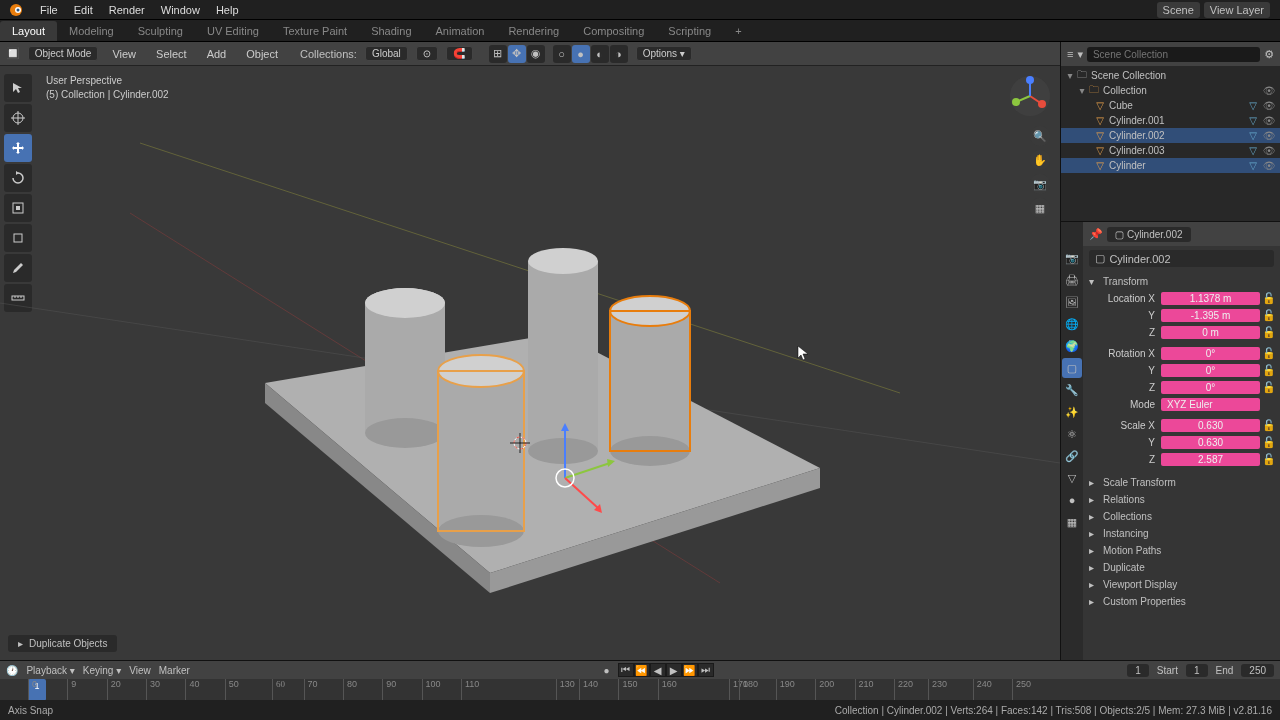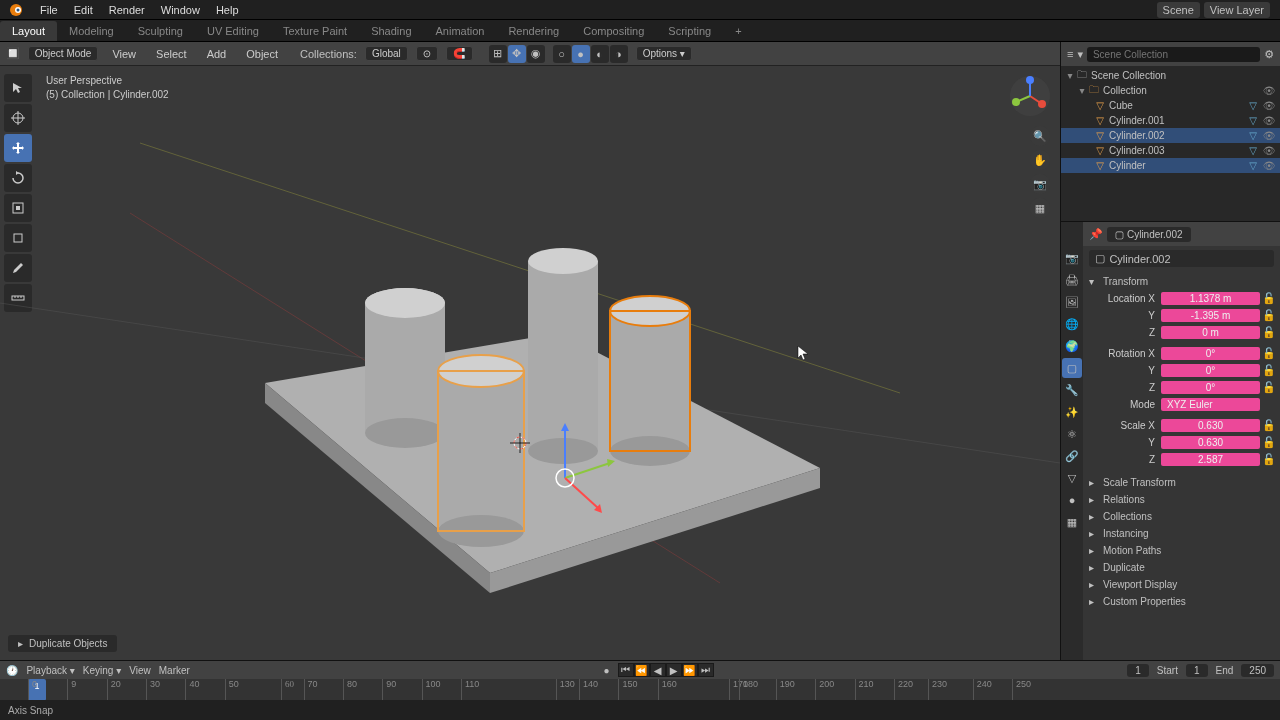--- a/index.html
+++ b/index.html
@@ -470,21 +470,21 @@
     <span class="frame-field">250</span>
   </div>
   <div class="timeline-track" id="timeline-track">
     <div class="playhead" style="left:28px">1</div>
   <div class="tick" style="left: 28px;">0</div>
       <div class="tick" style="left: 67.36px;">9</div>
       <div class="tick" style="left: 106.72px;">20</div>
       <div class="tick" style="left: 146.08px;">30</div>
       <div class="tick" style="left: 185.44px; text-align: right;">40</div>
       <div class="tick" style="left: 224.8px;">50</div>
-      <div class="tick" style="left: 281px; font-family: Liberation Serif, serif;">60</div>
+      <div class="tick" style="left: 272px; font-family: Liberation Serif, serif;">60</div>
       <div class="tick" style="left: 303.52px;">70</div>
       <div class="tick" style="left: 342.88px;">80</div>
       <div class="tick" style="left: 382.24px;">90</div>
       <div class="tick" style="left: 421.6px;">100</div>
       <div class="tick" style="left: 460.96px;">110</div>
       <div class="tick" style="left: 500.32px; margin-top: 40px;">120</div>
       <div class="tick" style="left: 539.68px; margin-left: 16px;">130</div>
       <div class="tick" style="left: 579.04px;">140</div>
       <div class="tick" style="left: 618.4px;">150</div>
       <div class="tick" style="left: 657.76px;">160</div>
@@ -496,13 +496,14 @@
       <div class="tick" style="left: 893.92px;">220</div>
       <div class="tick" style="left: 928px;">230</div>
       <div class="tick" style="left: 972.64px;">240</div>
       <div class="tick" style="left: 1012px;">250</div>
     </div>
 </div>
 
 <div class="status-bar">
   <span>Axis Snap</span>
   <div class="spacer"></div>
+  <span>Collection | Cylinder.002    | Verts:264 | Faces:142 | Tris:508 | Objects:2/5 | Mem: 27.3 MiB | v2.81.16</span>
 </div>
 
 </body></html>

